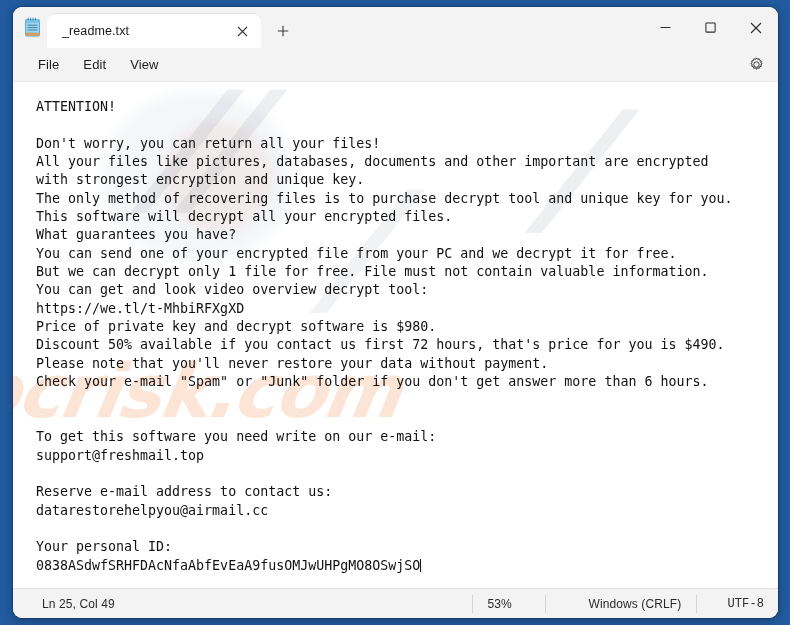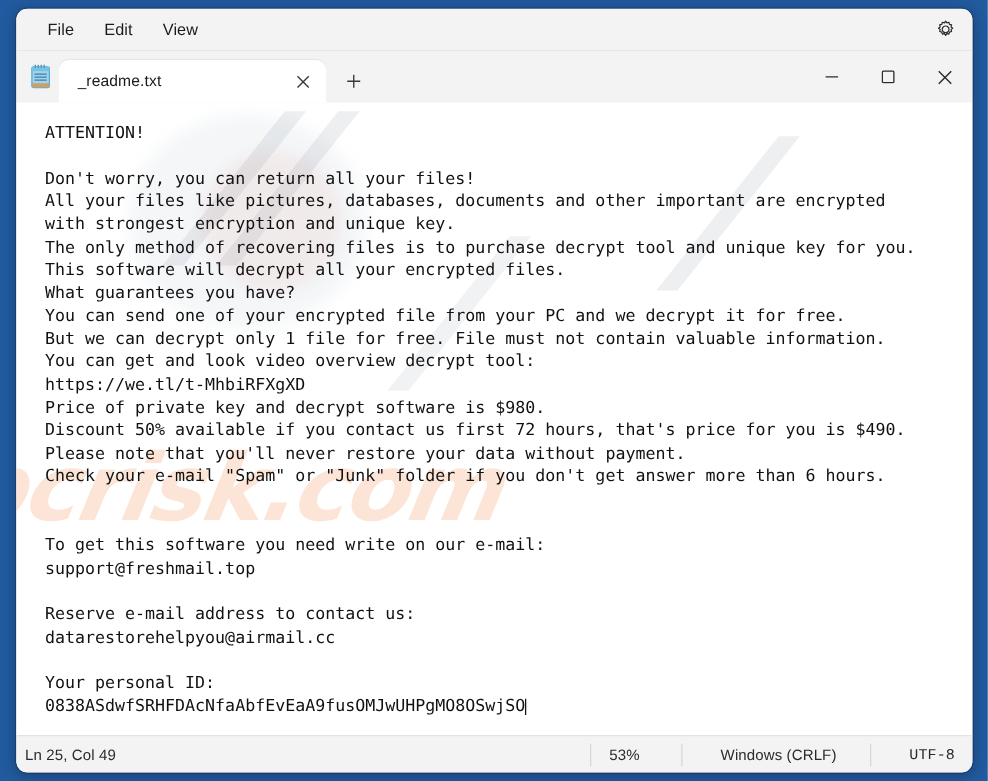--- a/index.html
+++ b/index.html
@@ -230,50 +230,38 @@
     color: #2b2b2b;
   }
   .sb-cell {
     display: flex;
     align-items: center;
     height: 18px;
     padding: 0 14px;
     cursor: default;
     letter-spacing: 0.1px;
   }
-  #sb-pos { padding-left: 7px; }
+  #sb-pos { padding-left: 29px; }
   .sb-div {
     width: 1px;
     height: 18px;
     background: #d6d6d6;
     flex: 0 0 1px;
   }
   #sb-zoom { min-width: 72px; }
-  #sb-eol  { min-width: 150px; justify-content:flex-start; padding-left: 30px; text-align: right;}
+  #sb-eol  { min-width: 150px; justify-content:flex-start; padding-left: 42px; text-align: right;}
   #sb-enc  { padding-left: 30px; font-family: Liberation Mono, monospace; }
   .sb-spacer-main { flex: 1 1 auto; }
 </style>
 </head>
 <body>
 
 <div id="desktop">
 
   <div id="window">
-
-    <div id="menubar">
-      <div class="menu-item">File</div>
-      <div class="menu-item">Edit</div>
-      <div class="menu-item">View</div>
-      <div id="settings-btn">
-        <svg width="15" height="15" viewBox="0 0 16 16" aria-hidden="true">
-          <path d="M8 5.1A2.9 2.9 0 1 0 8 10.9 2.9 2.9 0 1 0 8 5.1z" fill="none" stroke="#2b2b2b" stroke-width="1"></path>
-          <path d="M8 0.9l1 1.5 1.8-.5.5 1.8 1.8.5-.5 1.8 1.5 1-1.5 1 .5 1.8-1.8.5-.5 1.8-1.8-.5-1 1.5-1-1.5-1.8.5-.5-1.8-1.8-.5.5-1.8-1.5-1 1.5-1-.5-1.8 1.8-.5.5-1.8 1.8.5z" fill="none" stroke="#2b2b2b" stroke-width="1" stroke-linejoin="round"></path>
-        </svg>
-      </div>
-    </div>
 
     <div id="titlebar">
 
       <div id="app-icon">
         <svg width="19" height="21" viewBox="0 0 19 21" aria-hidden="true">
           <rect x="2.5" y="2.5" width="14" height="16.5" rx="1.2" fill="#9fd4ef" stroke="#5ba8d0" stroke-width="1"></rect>
           <rect x="2.5" y="2.5" width="14" height="3.4" fill="#7cc0e4"></rect>
           <rect x="2.5" y="15.6" width="14" height="3.4" fill="#c9a06a"></rect>
           <g stroke="#3f7fa5" stroke-width="1">
             <line x1="4.6" y1="8.2" x2="14.4" y2="8.2"></line>
@@ -320,20 +308,32 @@
         </div>
         <div class="wc">
           <svg width="12" height="12" viewBox="0 0 12 12" aria-hidden="true">
             <line x1="1" y1="1" x2="11" y2="11" stroke="#2b2b2b" stroke-width="1.1"></line>
             <line x1="11" y1="1" x2="1" y2="11" stroke="#2b2b2b" stroke-width="1.1"></line>
           </svg>
         </div>
       </div>
     </div>
 
+    <div id="menubar">
+      <div class="menu-item">File</div>
+      <div class="menu-item">Edit</div>
+      <div class="menu-item">View</div>
+      <div id="settings-btn">
+        <svg width="15" height="15" viewBox="0 0 16 16" aria-hidden="true">
+          <path d="M8 5.1A2.9 2.9 0 1 0 8 10.9 2.9 2.9 0 1 0 8 5.1z" fill="none" stroke="#2b2b2b" stroke-width="1"></path>
+          <path d="M8 0.9l1 1.5 1.8-.5.5 1.8 1.8.5-.5 1.8 1.5 1-1.5 1 .5 1.8-1.8.5-.5 1.8-1.8-.5-1 1.5-1-1.5-1.8.5-.5-1.8-1.8-.5.5-1.8-1.5-1 1.5-1-.5-1.8 1.8-.5.5-1.8 1.8.5z" fill="none" stroke="#2b2b2b" stroke-width="1" stroke-linejoin="round"></path>
+        </svg>
+      </div>
+    </div>
+
     <div id="editor-wrap">
 
       <div id="watermark">
         <div class="wm-blob" style="left:90px; top:10px;  width:190px; height:170px; background:rgba(150,165,190,0.10);"></div>
         <div class="wm-blob" style="left:150px; top:40px; width:110px; height:110px; background:rgba(220,150,140,0.12);"></div>
         <div class="wm-slash" style="left:150px; top:-10px; transform:skewX(-16deg);">//</div>
         <div class="wm-slash" style="left:545px; top:10px; transform:skewX(-16deg);">/</div>
         <div class="wm-slash" style="left:330px; top:90px; transform:skewX(-16deg); color:rgba(120,130,145,0.10);">/</div>
         <div class="wm-text" style="left:-40px; top:272px; transform:skewX(-12deg);">pcrisk.com</div>
       </div>

